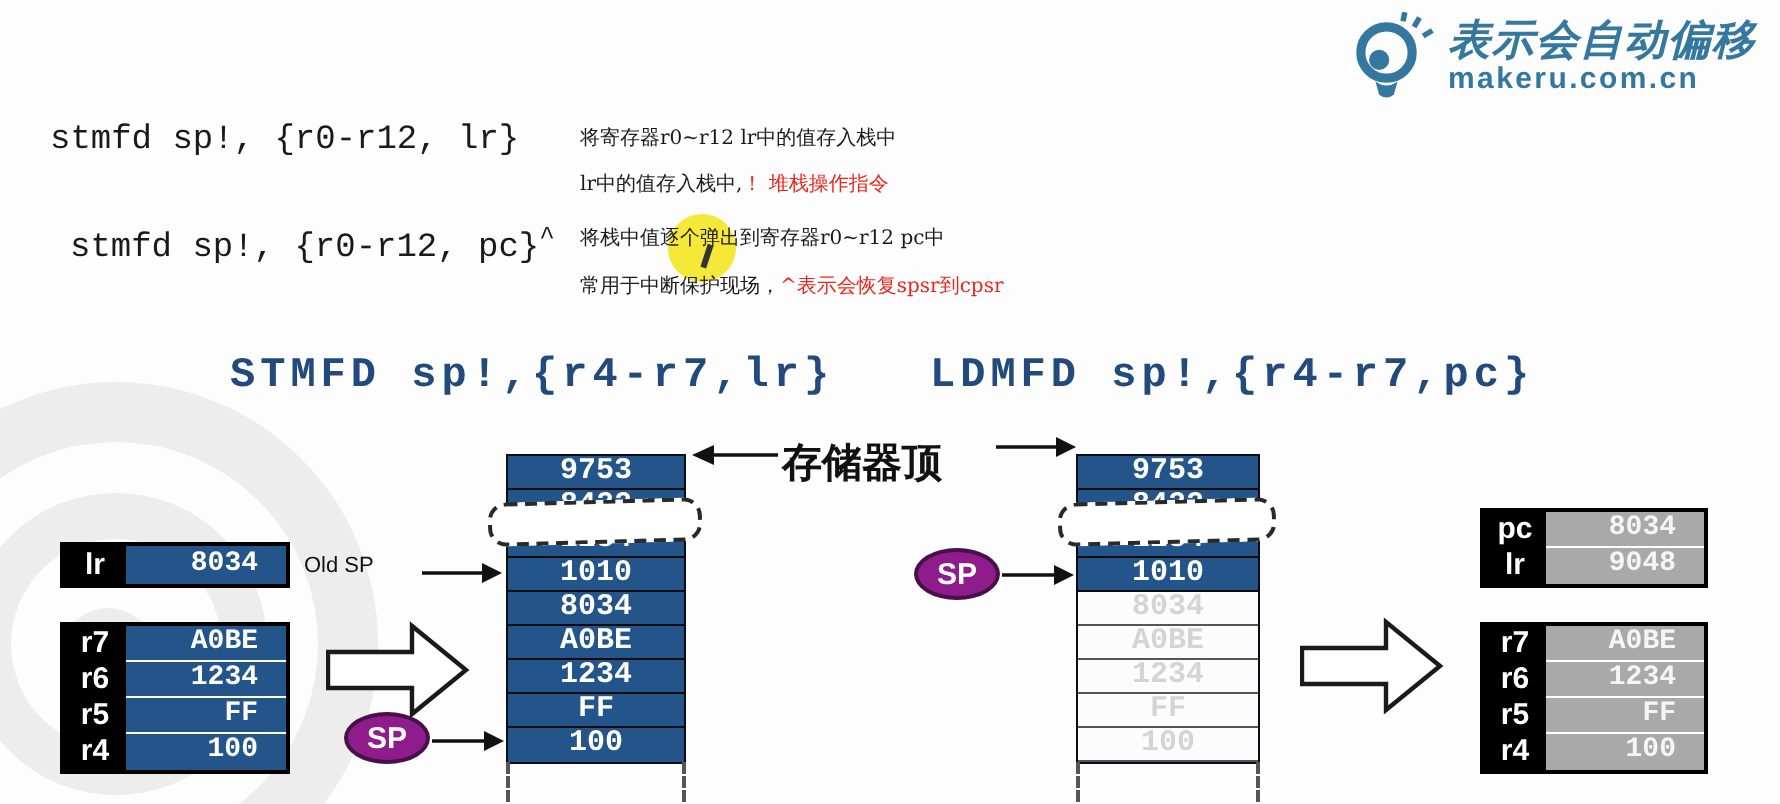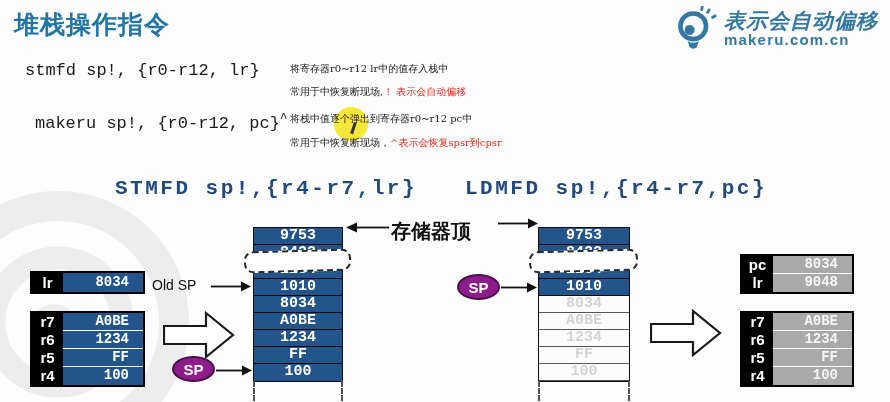--- a/index.html
+++ b/index.html
@@ -57,64 +57,63 @@
   .reg-value:last-child { border-bottom:none; }
   .navy .reg-value { background:#24558a; }
   .gray .reg-value { background:#a9a9a9; color:#f5f5f5; }
 
   
   .sp-bubble {
     width:43px; height:26px; background:#8e1d8b; border:2.5px solid #47104a;
     border-radius:50%; color:#fff; font-weight:bold; font-size:15px;
     display:flex; align-items:center; justify-content:center; z-index:3;
   }
-  .small-label { font-size:14px; color:#111; z-index:2; }
+  .small-label { font-size:11px; color:#111; z-index:2; }
   .memtop { font-size:20px; font-weight:bold; color:#111; z-index:2; }
 
   svg.deco { z-index:2; position:absolute; }
   svg.wm { z-index:0; position:absolute; }
 </style>
 </head>
 <body>
 
 <div class="stage">
 
   <svg class="wm" style="left:-40px; top:180px;" width="310" height="230" viewBox="0 0 310 230">
     <circle cx="98" cy="142" r="116" fill="none" stroke="#ededed" stroke-width="30"></circle>
     <circle cx="98" cy="142" r="64" fill="none" stroke="#ededed" stroke-width="23"></circle>
     <circle cx="94" cy="148" r="24" fill="#ededed"></circle>
   </svg>
 
-  <div class="abs page-title">堆栈操作指令</div>
 
   <div class="abs logo-wrap">
     <svg width="44" height="46" viewBox="0 0 48 50">
       <circle cx="21" cy="22" r="14" fill="none" stroke="#35789f" stroke-width="5"></circle>
       <circle cx="17" cy="26" r="5.5" fill="#35789f"></circle>
       <path d="M15 38 q6 4 12 0 l-2 7 q-4 3 -8 0 z" fill="#35789f"></path>
       <line x1="36" y1="8" x2="39" y2="3" stroke="#35789f" stroke-width="3"></line>
       <line x1="41" y1="13" x2="46" y2="10" stroke="#35789f" stroke-width="3"></line>
       <line x1="30" y1="5" x2="31" y2="0" stroke="#35789f" stroke-width="3"></line>
     </svg>
     <div class="logo-text">
       <span class="logo-brand">表示会自动偏移</span>
       <span class="logo-domain">makeru.com.cn</span>
     </div>
   </div>
 
   <div class="abs code mono" style="left:25px; top:61px;">stmfd sp!, {r0-r12, lr}</div>
   <div class="abs exp serif" style="left:290px; top:62px;">将寄存器r0~r12 lr中的值存入栈中</div>
-  <div class="abs exp serif" style="left:290px; top:85px;"><span>常用于中恢复断现场,</span><span class="red">！ 表示会自动偏移</span></div>
+  <div class="abs exp serif" style="left:290px; top:85px;"><span>lr中的值存入栈中,</span><span class="red">！ 堆栈操作指令</span></div>
 
   <div class="abs hl-circle"></div>
   <div class="abs hl-cursor"></div>
 
-  <div class="abs code mono" style="left:35px; top:111px;"><span>makeru sp!, {r0-r12, pc}</span><span class="sup">^</span></div>
+  <div class="abs code mono" style="left:35px; top:111px;"><span>stmfd sp!, {r0-r12, pc}</span><span class="sup">^</span></div>
   <div class="abs exp serif" style="left:290px; top:112px;">将栈中值逐个弹出到寄存器r0~r12 pc中</div>
-  <div class="abs exp serif" style="left:290px; top:136px;"><span>常用于中恢复断现场，</span><span class="red">^表示会恢复spsr到cpsr</span></div>
+  <div class="abs exp serif" style="left:290px; top:136px;"><span>常用于中断保护现场，</span><span class="red">^表示会恢复spsr到cpsr</span></div>
 
   <div class="abs diagram-header mono" style="left:115px; top:177px;text-align:center;">STMFD sp!,{r4-r7,lr}</div>
   <div class="abs diagram-header mono" style="left:465px; top:177px;">LDMFD sp!,{r4-r7,pc}</div>
 
   <div class="abs memtop serif" style="left:391px; top:218px;">存储器顶</div>
   <svg class="deco" style="left:345px; top:221px;" width="44" height="13" viewBox="0 0 44 13">
     <line x1="12" y1="6.5" x2="44" y2="6.5" stroke="#111" stroke-width="1.8"></line>
     <polygon points="12,1.5 1,6.5 12,11.5" fill="#111"></polygon>
   </svg>
   <svg class="deco" style="left:498px; top:217px;" width="40" height="13" viewBox="0 0 40 13">

